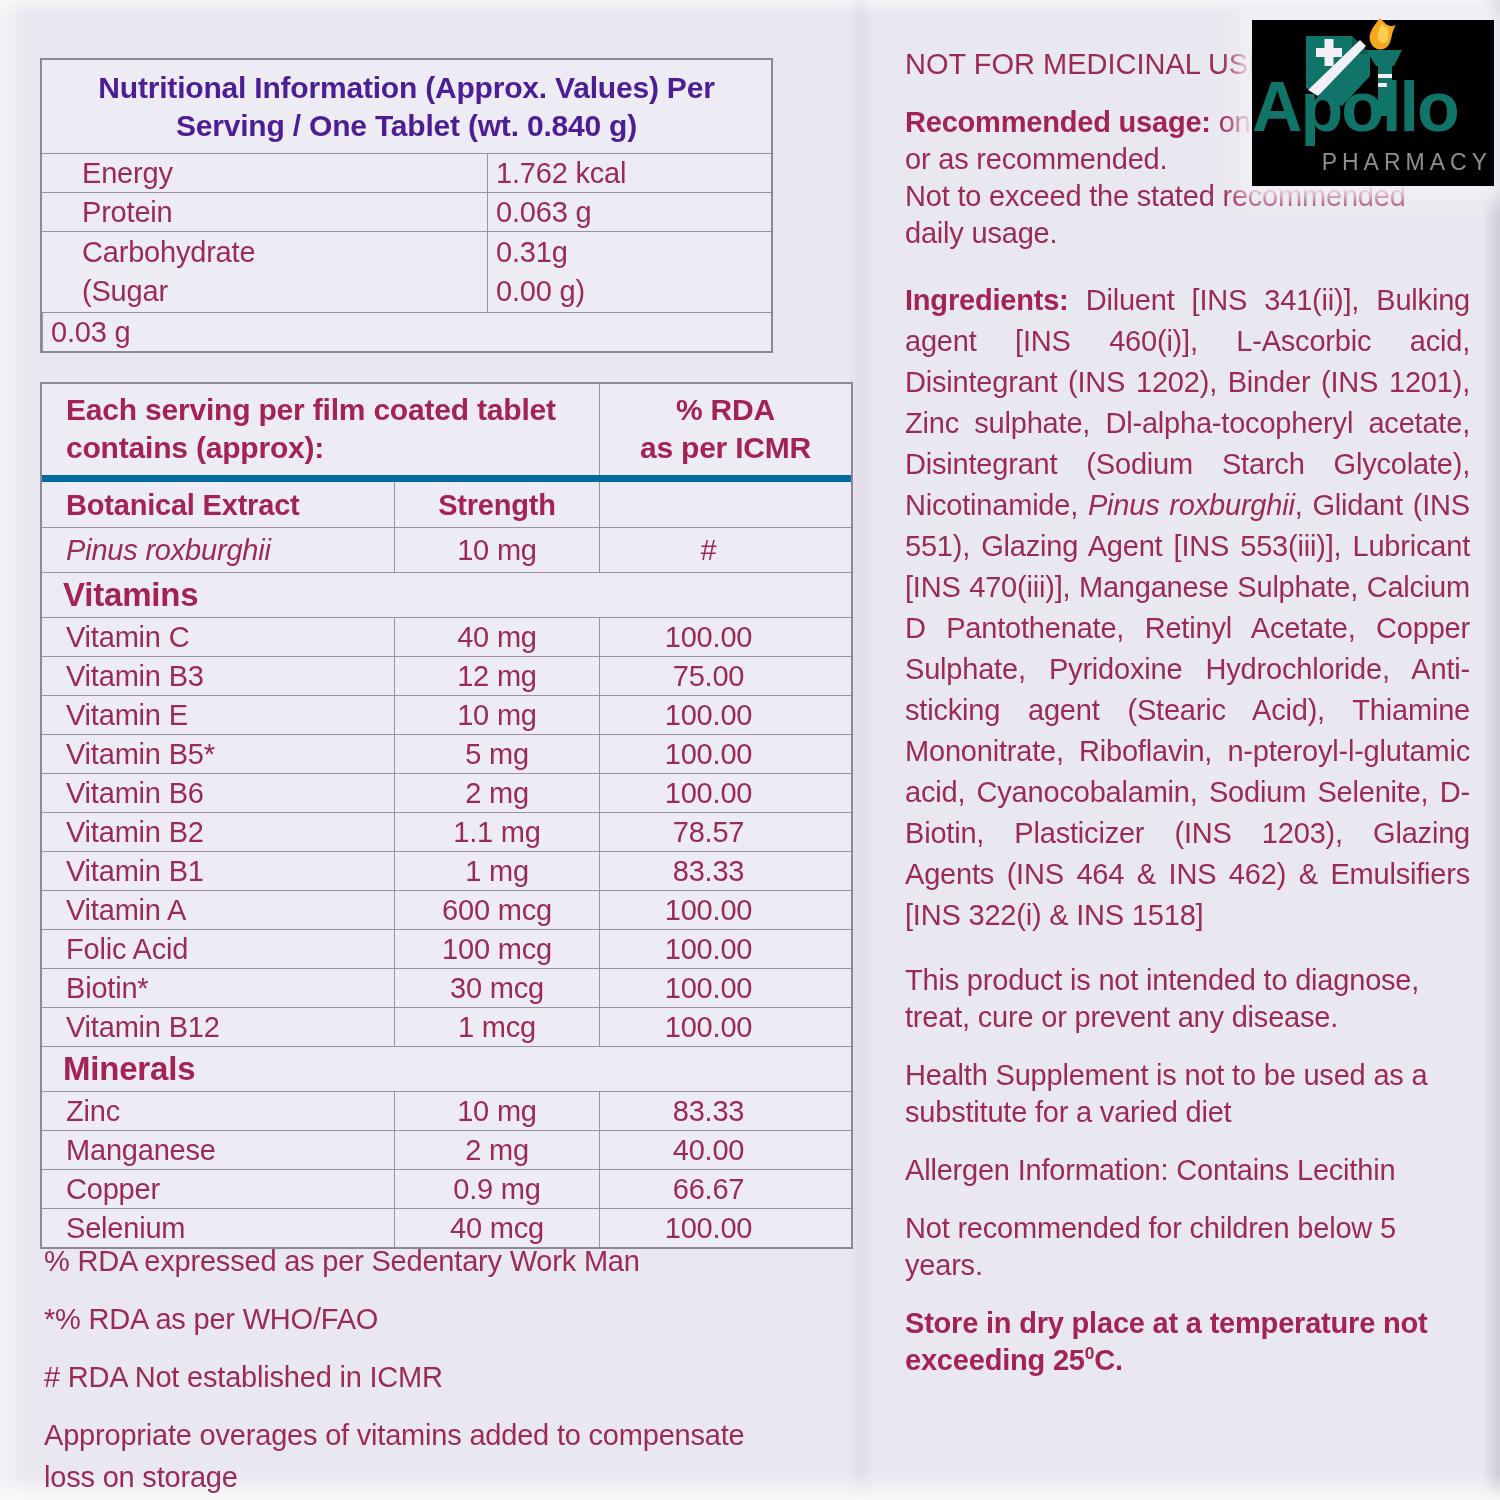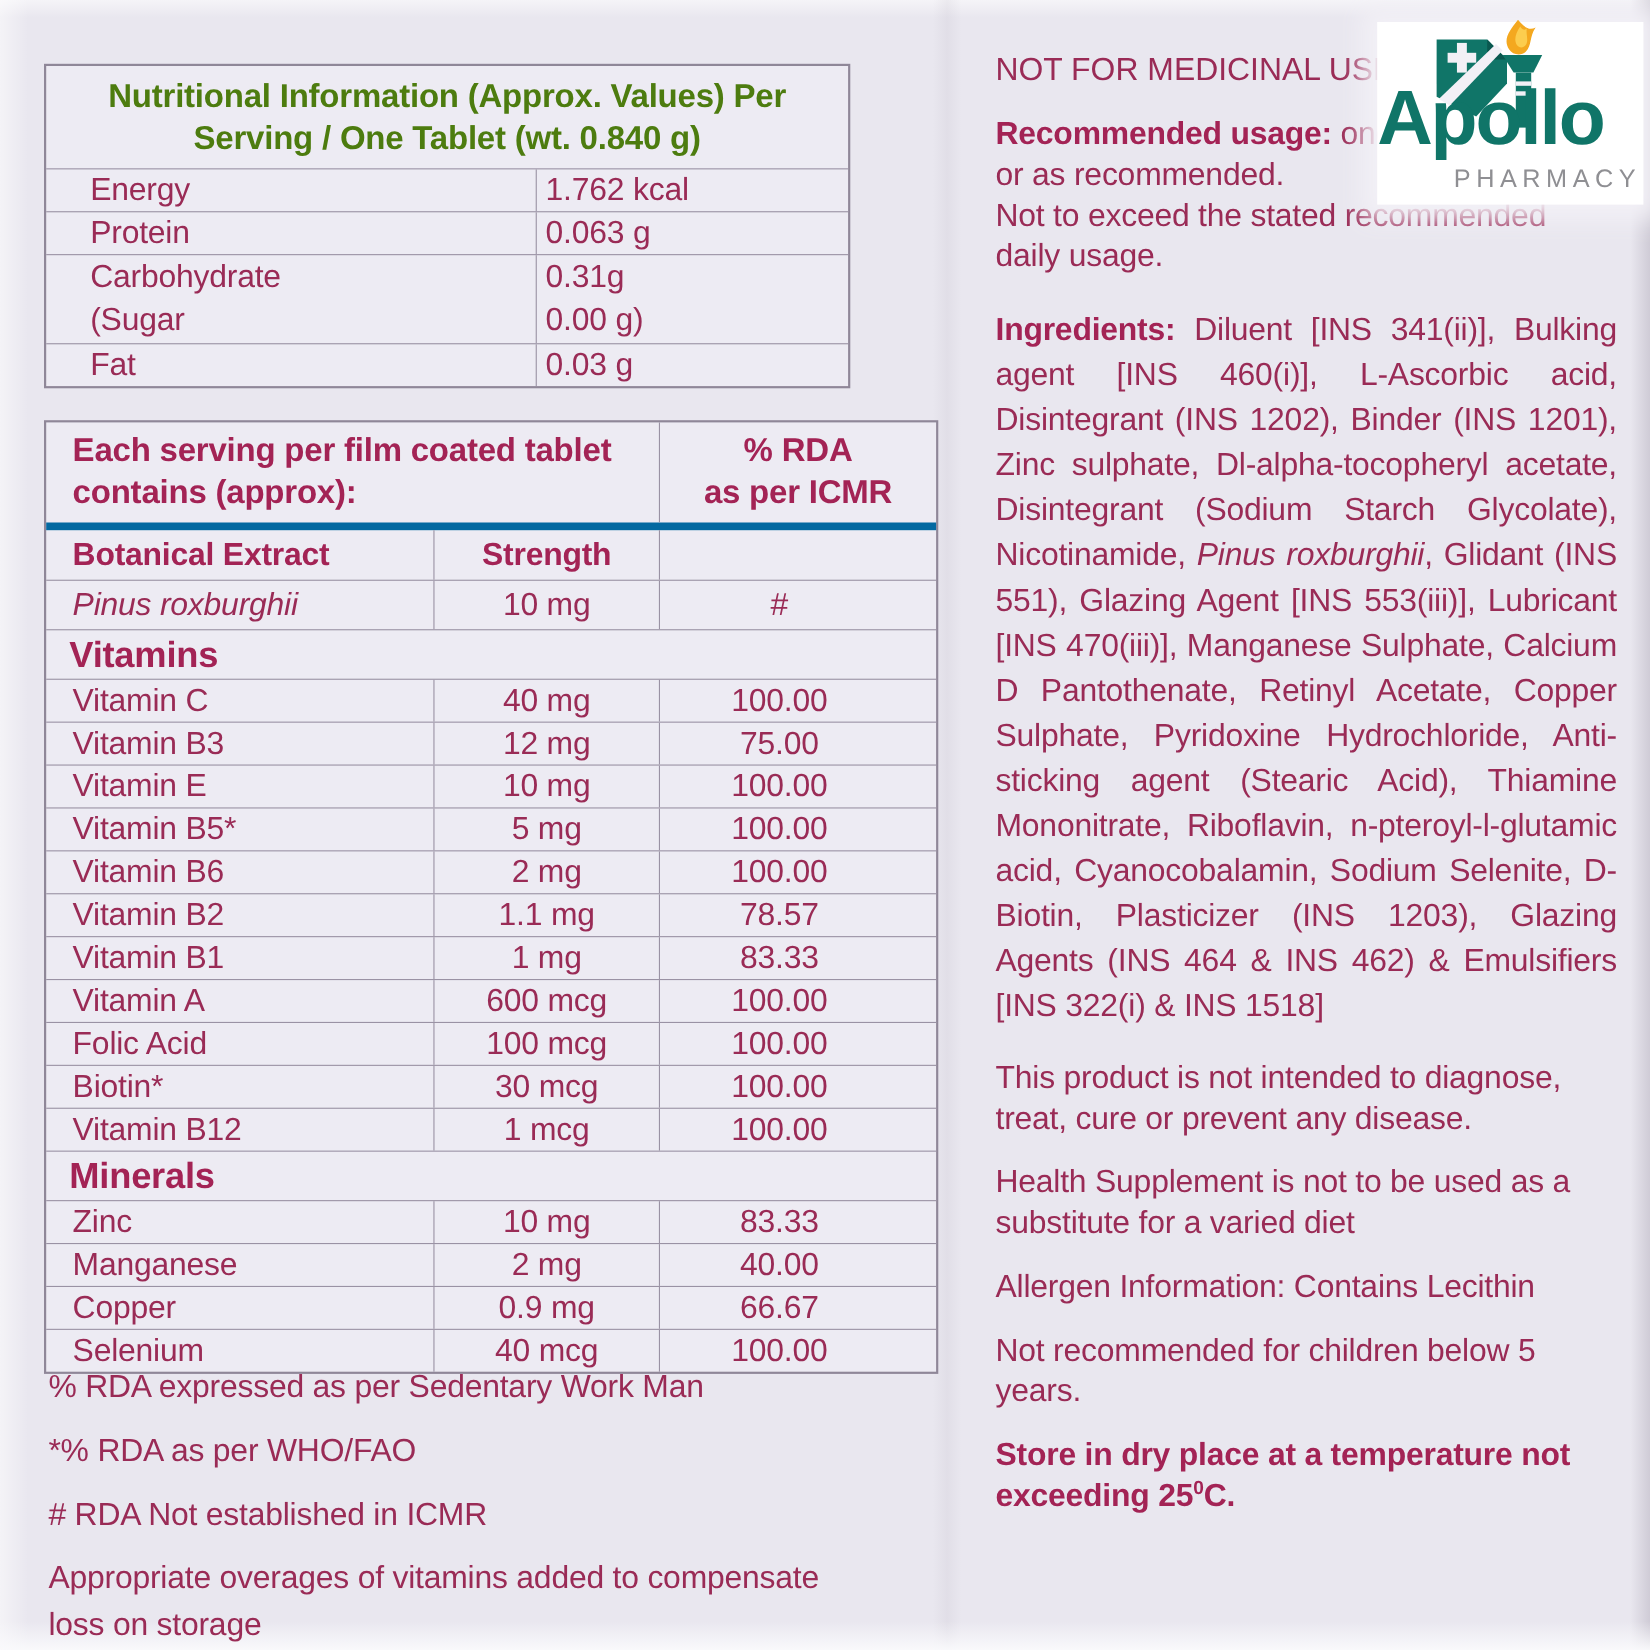--- a/index.html
+++ b/index.html
@@ -29,21 +29,21 @@
 
   
   .tbl { position:absolute; background:#edebf3; border:2px solid #8f8798; box-sizing:border-box; }
   .t1 { left:40px; top:58px;  width:733px; }
   .t2 { left:40px; top:372px; width:813px;margin-top:10px; }
 
   .t1-title {
     font-weight:bold; text-align:center;
     font-size:30px; line-height:38px;
     padding:9px 40px 8px 40px;
-    color:#4d7c0f;
+    color:#4c1d95;
   }
   .t1row { display:grid; grid-template-columns:445px 1fr; border-top:1px solid #9a92a4; }
   .t1row .lab { padding:4px 8px 3px 40px; font-size:29px; line-height:31px; }
   .t1row .val { padding:4px 8px 3px 8px; font-size:29px; line-height:31px;
                 border-left:1px solid #9a92a4; }
   .t1row.double .lab, .t1row.double .val { line-height:39px; padding-top:1px; padding-bottom:1px; }
 
   .t2-head { display:grid; grid-template-columns:557px 1fr; }
   .t2-head .hl { font-weight:bold; font-size:30px; line-height:38px; padding:7px 10px 8px 24px; color:#a32355; }
   .t2-head .hr { font-weight:bold; font-size:30px; line-height:38px; padding:7px 4px 8px 4px;
@@ -72,21 +72,21 @@
   
   .rc { position:absolute; left:905px; top:46px; width:565px; font-size:29px; }
   .rc p { margin:0 0 21px 0; line-height:37px; }
   .rc .just { text-align:justify; line-height:41px; }
   .rc b { color:#a32355; }
   .rc .allcaps { letter-spacing:0; }
   .rc sup { font-size:60%; line-height:0; vertical-align:super; }
 
   
   .logo { position:absolute; left:1252px; top:20px; width:242px; height:166px;
-          background:#ffffff; box-shadow:0 0 20px 14px #f2f0f6; z-index:5; }
+          background:#000000; box-shadow:0 0 20px 14px #f2f0f6; z-index:5; }
   .logo-brand { position:absolute; left:0px; top:52px; font-size:70px; font-weight:bold;
                 color:#107568; letter-spacing:-2px; line-height:70px; }
   .logo-sub   { position:absolute; right:2px; top:130px; font-size:23px; letter-spacing:5px;
                 color:#8f8f93; line-height:24px; }
   .logo-icon  { position:absolute; left:42px; top:-2px; }
 </style>
 </head>
 <body>
 
 <div class="page">
@@ -111,21 +111,20 @@
       <div class="lab">
         <div>Carbohydrate</div>
         <div>(Sugar</div>
       </div>
       <div class="val">
         <div>0.31g</div>
         <div>0.00 g)</div>
       </div>
     </div>
     <div class="t1row">
-      <div class="lab">Fat</div>
       <div class="val">0.03 g</div>
     </div>
   </div>
 
   <div class="tbl t2">
     <div class="t2-head">
       <div class="hl">Each serving per film coated tablet contains (approx):</div>
       <div class="hr">
         <div>% RDA</div>
         <div>as per ICMR</div>

